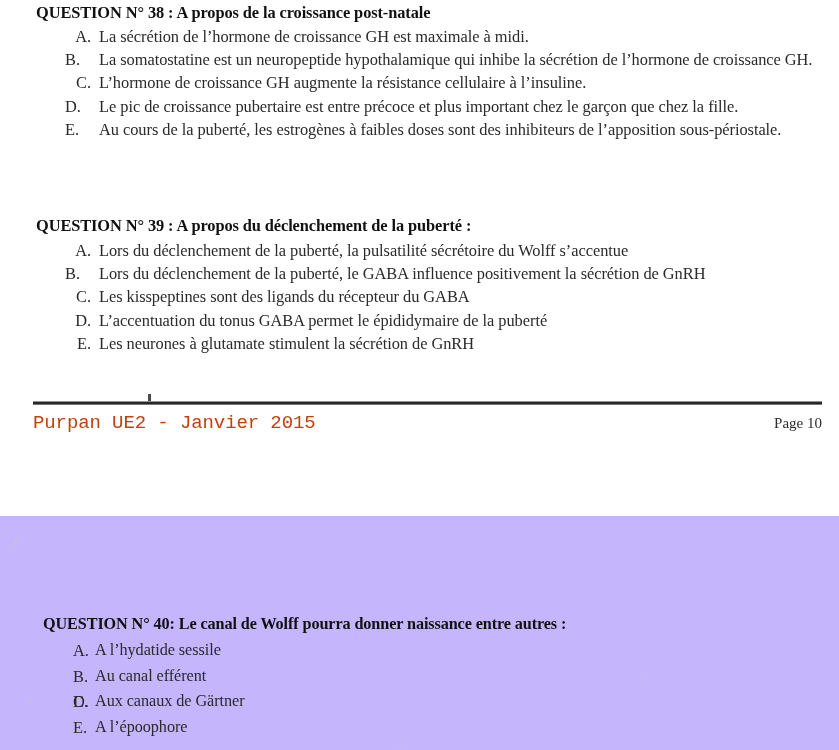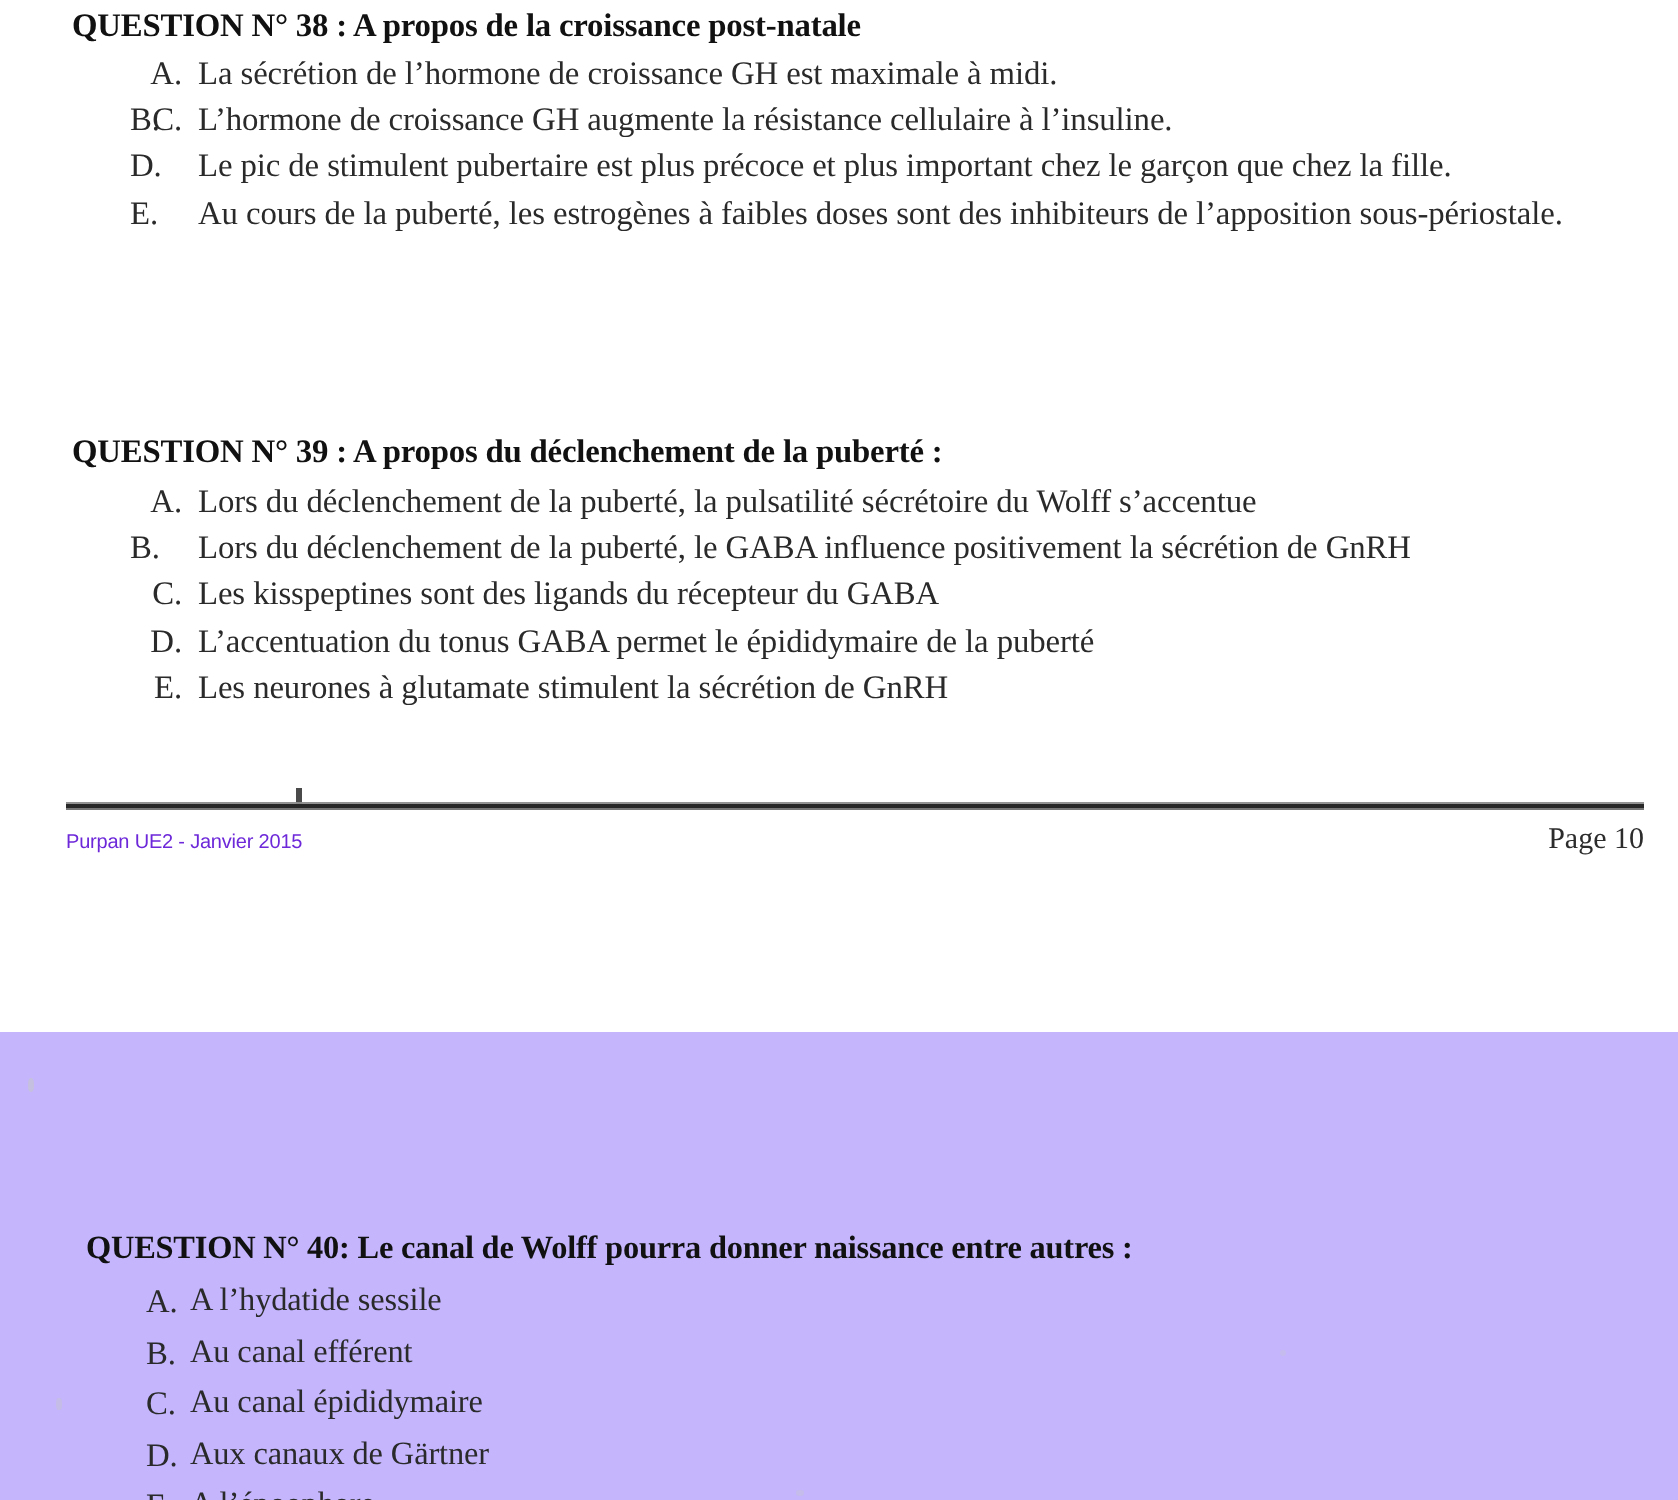--- a/index.html
+++ b/index.html
@@ -102,23 +102,23 @@
   .footer-row {
     position: absolute;
     left: 33px;
     top: 412px;
     width: 789px;
     display: flex;
     justify-content: space-between;
     align-items: baseline;
   }
   .footer-left {
-    font-family: Liberation Sans, sans-serif;
-    font-size: 10px;
-    color: #6d28d9;
+    font-family: Liberation Mono, monospace;
+    font-size: 19px;
+    color: #c2410c;
     letter-spacing: -0.1px;
   }
   .footer-right {
     font-family: "Liberation Serif", "DejaVu Serif", serif;
     font-size: 15px;
     color: #2c2c2c;
   }
 
   
   .page-gap {
@@ -170,28 +170,29 @@
 
   <div class="q-block" id="q38">
     <div class="q-heading">QUESTION N° 38 : A propos de la croissance post-natale</div>
     <ol class="choices">
       <li>
         <span class="mark">A.</span>
         <span class="txt">La sécrétion de l’hormone de croissance GH est maximale à midi.</span>
       </li>
       <li class="just">
         <span class="mark">B.</span>
+        <span class="txt">La somatostatine est un neuropeptide hypothalamique qui inhibe la sécrétion de l’hormone de croissance GH.</span>
       </li>
       <li>
         <span class="mark">C.</span>
         <span class="txt">L’hormone de croissance GH augmente la résistance cellulaire à l’insuline.</span>
       </li>
       <li class="just">
         <span class="mark">D.</span>
-        <span class="txt">Le pic de stimulent pubertaire est plus précoce et plus important chez le garçon que chez la fille.</span>
+        <span class="txt">Le pic de croissance pubertaire est entre précoce et plus important chez le garçon que chez la fille.</span>
       </li>
       <li class="just">
         <span class="mark">E.</span>
         <span class="txt">Au cours de la puberté, les estrogènes à faibles doses sont des inhibiteurs de l’apposition sous-périostale.</span>
       </li>
     </ol>
   </div>
 
   <div class="q-block" id="q39">
     <div class="q-heading">QUESTION N° 39 : A propos du déclenchement de la puberté :</div>
@@ -238,21 +239,20 @@
       <li>
         <span class="mark">A.</span>
         <span class="txt">A l’hydatide sessile</span>
       </li>
       <li>
         <span class="mark">B.</span>
         <span class="txt">Au canal efférent</span>
       </li>
       <li>
         <span class="mark">C.</span>
-        <span class="txt">Au canal épididymaire</span>
       </li>
       <li>
         <span class="mark">D.</span>
         <span class="txt">Aux canaux de Gärtner</span>
       </li>
       <li>
         <span class="mark">E.</span>
         <span class="txt">A l’époophore</span>
       </li>
     </ol>

